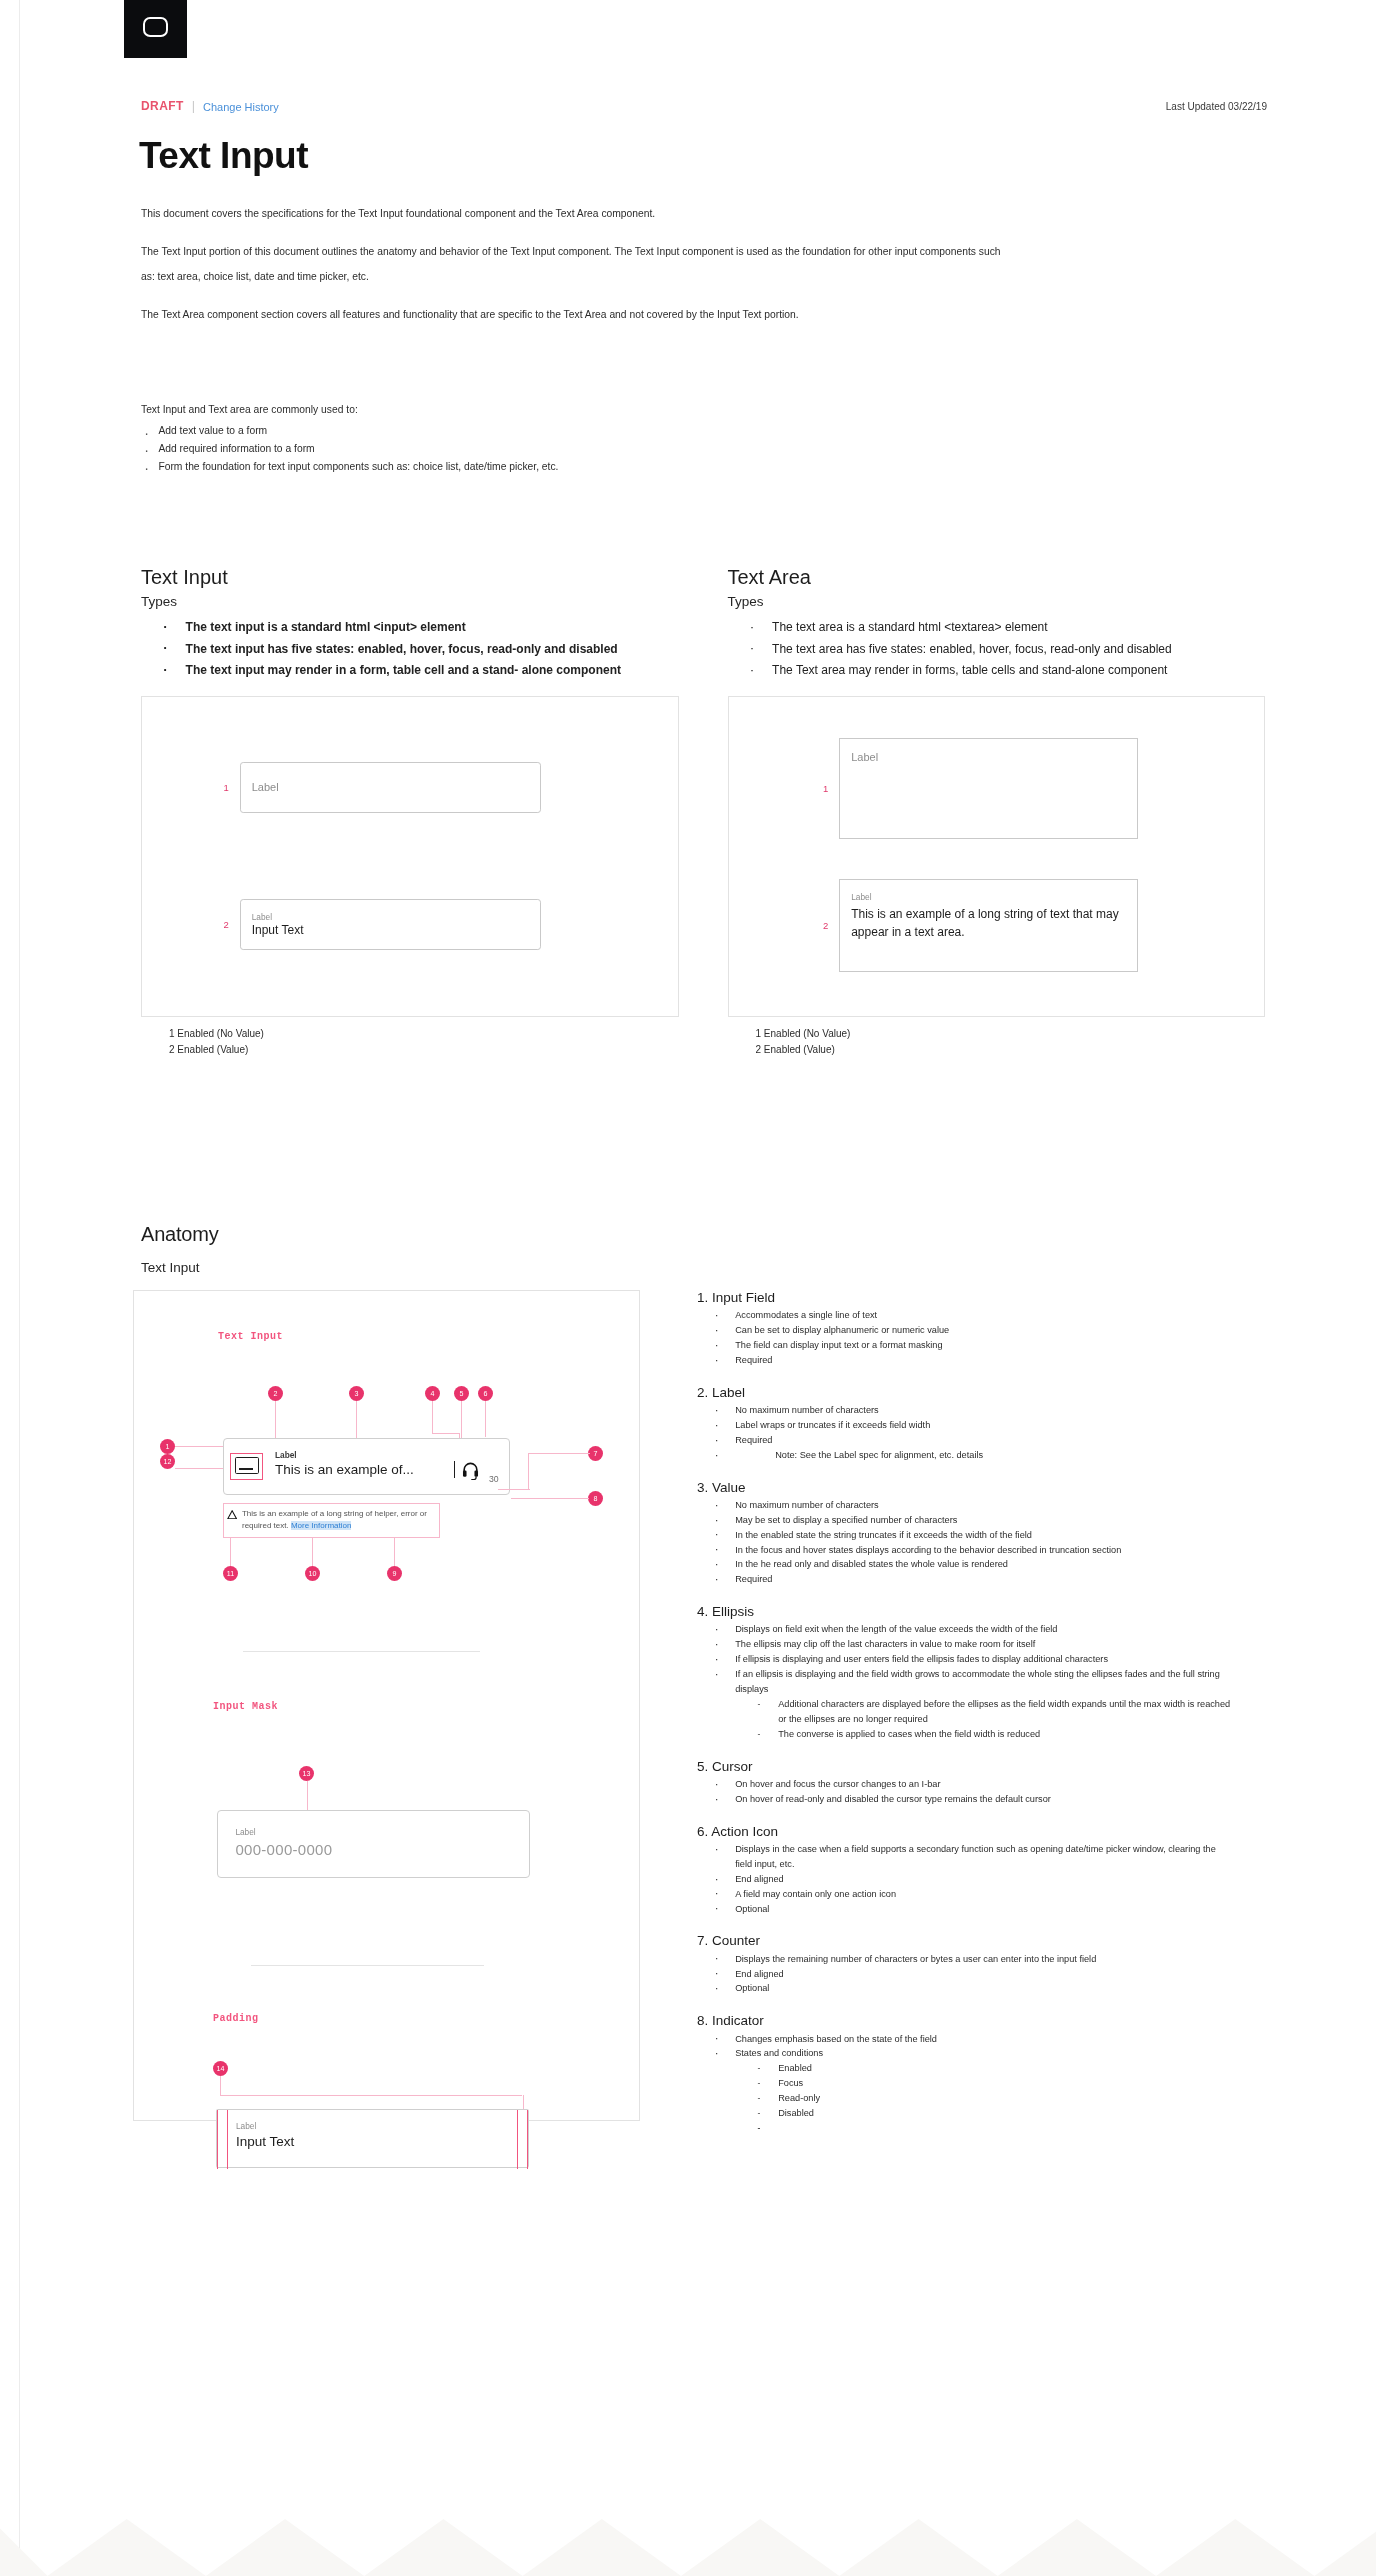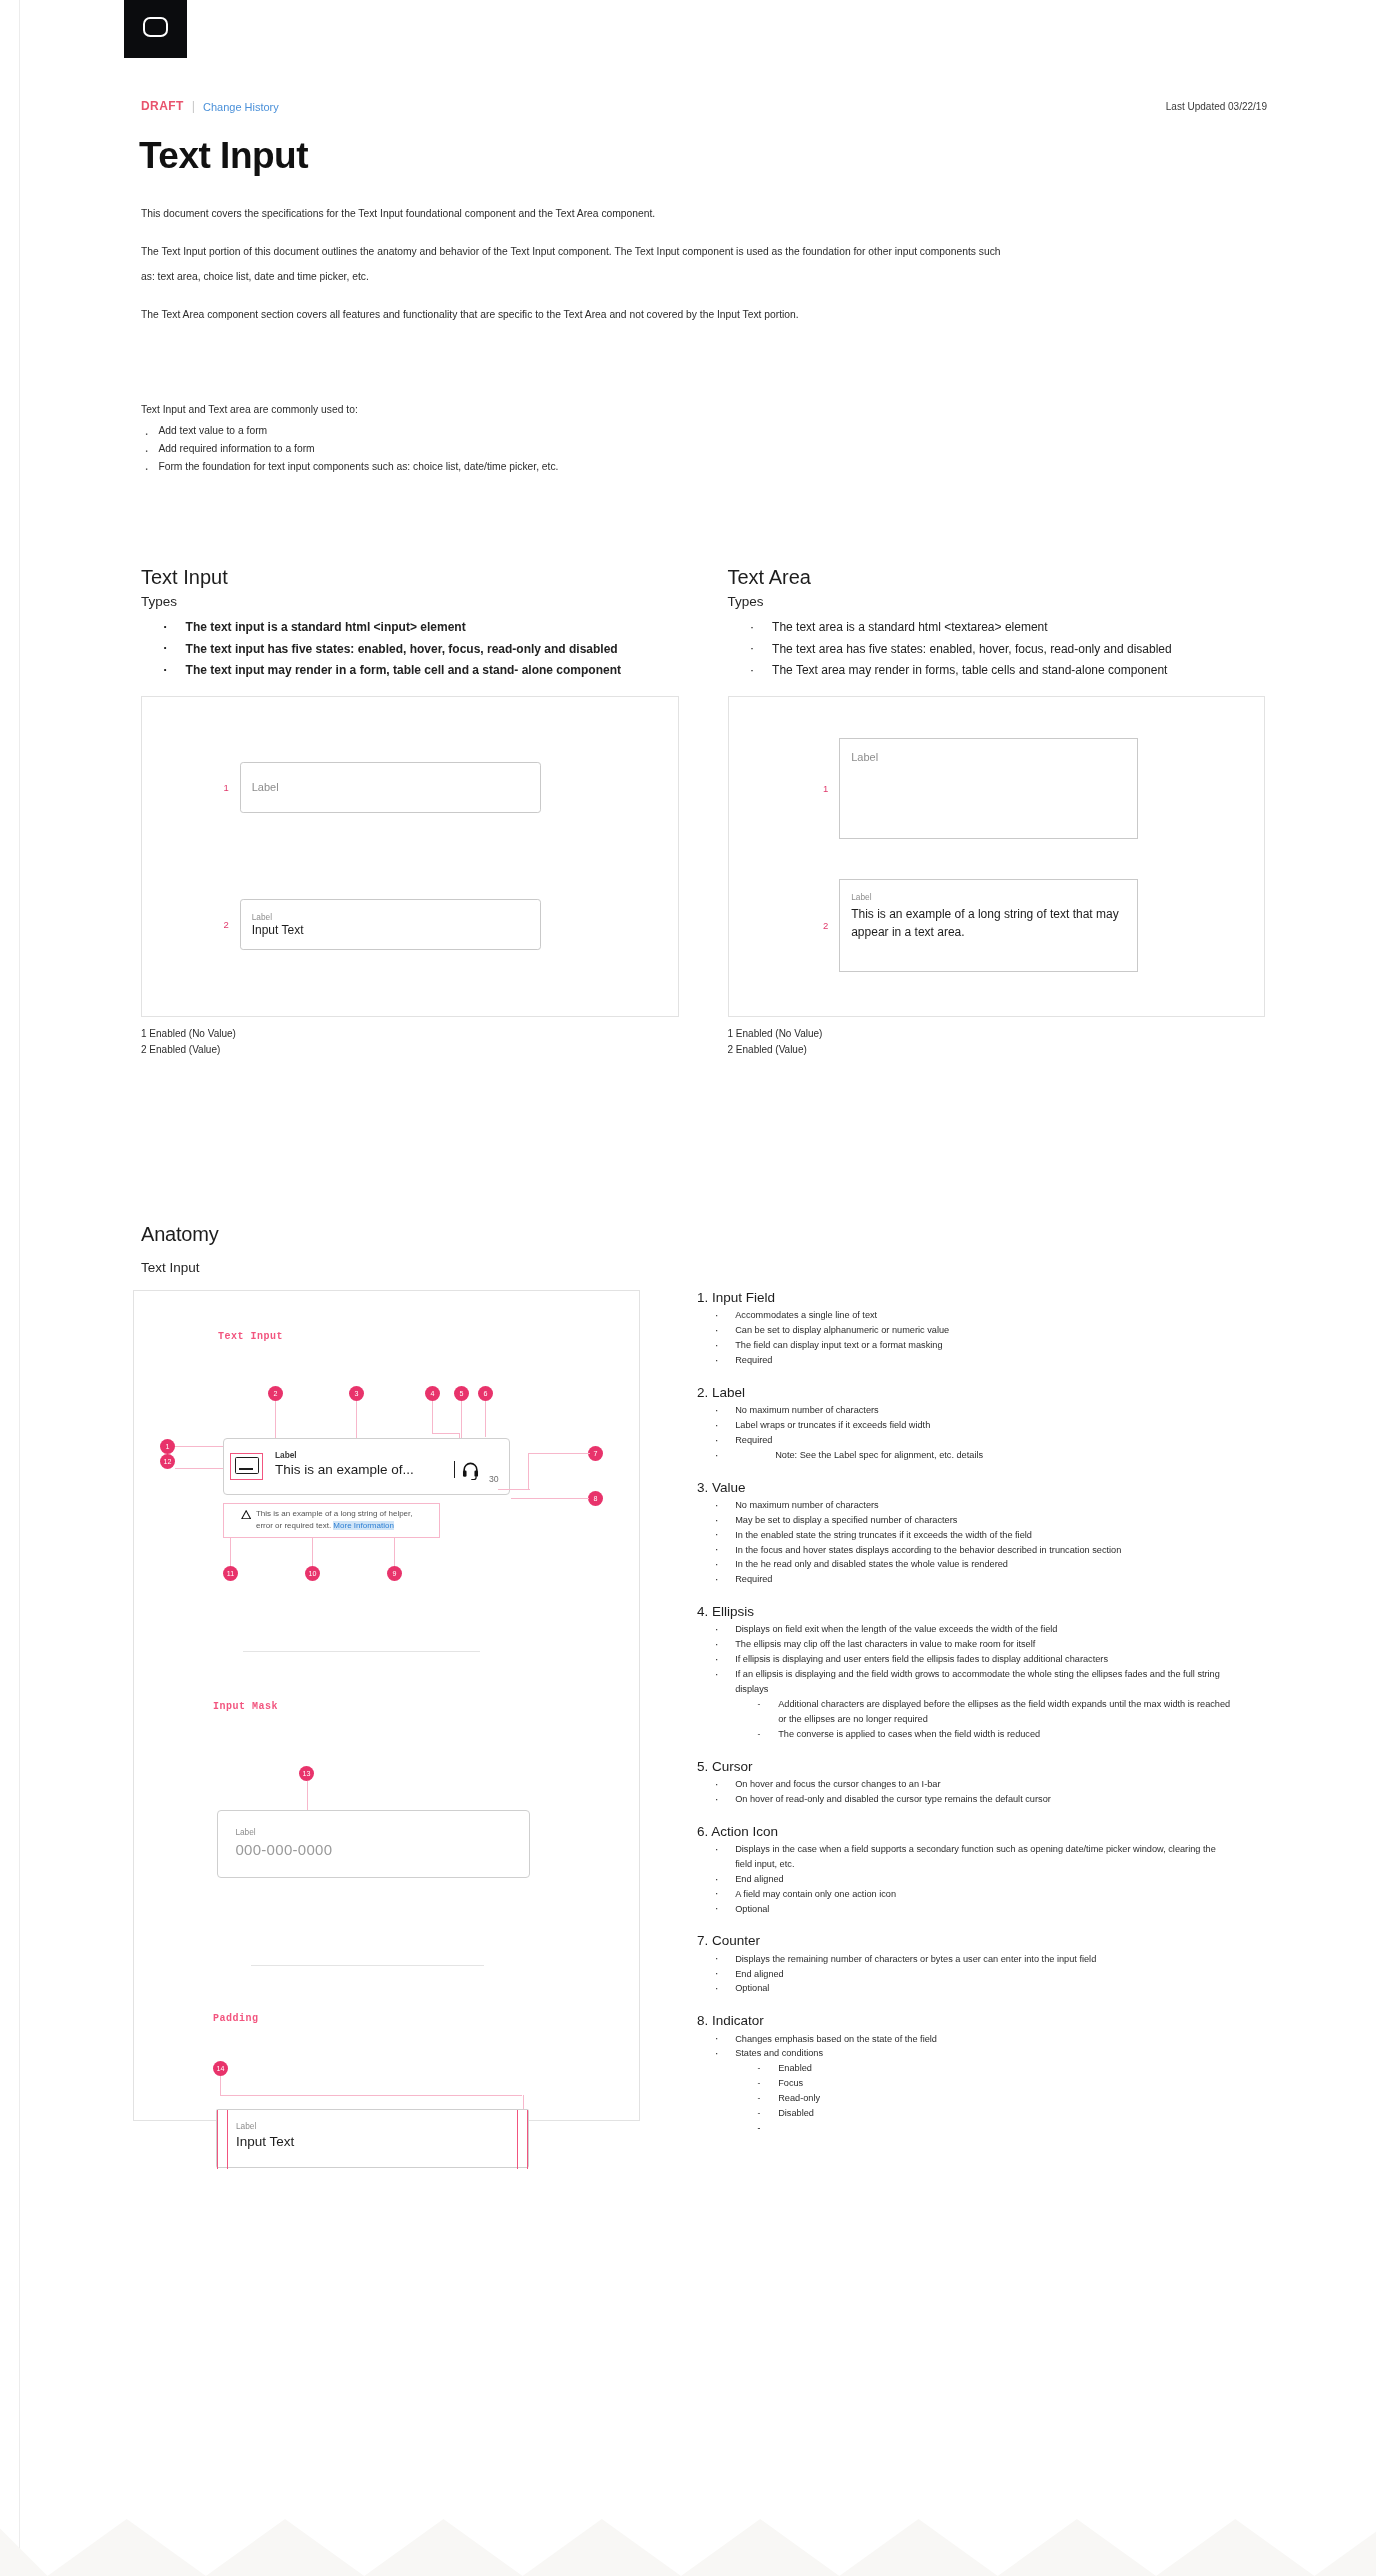--- a/index.html
+++ b/index.html
@@ -134,21 +134,21 @@
     border: 0.8px solid #c9c9c9;
     border-radius: 3.2px;
     background: #fff;
     padding: 8px 11px;
   }
   .fld .lab-only { font-size: 11px; color: #8d8d8d; }
   .fld .lab-sm { font-size: 8.3px; color: #8d8d8d; line-height: 1.35; }
   .fld .val { font-size: 12px; color: #1d1d1d; font-weight: 400; }
 
   .caption { margin-top: 9.5px; }
-  .caption div { font-size: 10px; color: #2c2c2c; line-height: 1.55; }
+  .caption div { font-size: 10px; color: #2c2c2c; line-height: 1.55; margin-left: 28px; }
 
   
   .anat-title { position: absolute; left: 141px; top: 1223px; }
   .anat-sub { position: absolute; left: 141px; top: 1260px; font-size: 13.5px; color: #272727; }
 
   .anat-frame {
     position: absolute;
     left: 133px; top: 1290px;
     width: 507px; height: 831px;
     border: 0.8px solid #e2e2e2;
@@ -188,21 +188,21 @@
   .mini-icon::after {
     content: ""; position: absolute; left: 3.2px; bottom: 3.2px;
     width: 14.2px; height: 2.4px; background: #1d1d1d;
   }
   .icon-hl { position: absolute; border: 0.8px solid #f2557f; }
 
   .helper-box {
     position: absolute;
     border: 0.8px solid #f7b7cb;
     background: #fff;
-    display: flex; gap: 4.7px; padding: 4px 17px;
+    display: flex; gap: 4.7px; padding: 4px 3px;
   }
   .helper-text { font-size: 8px; color: #555; line-height: 1.5; }
   .more-info { color: #2d7fd3; background: #cfe4f7; }
 
   .hr-thin { position: absolute; height: 0.8px; background: #e4e4e4; }
 
   
   .spec {
     position: absolute;
     left: 697px; top: 1290px;

